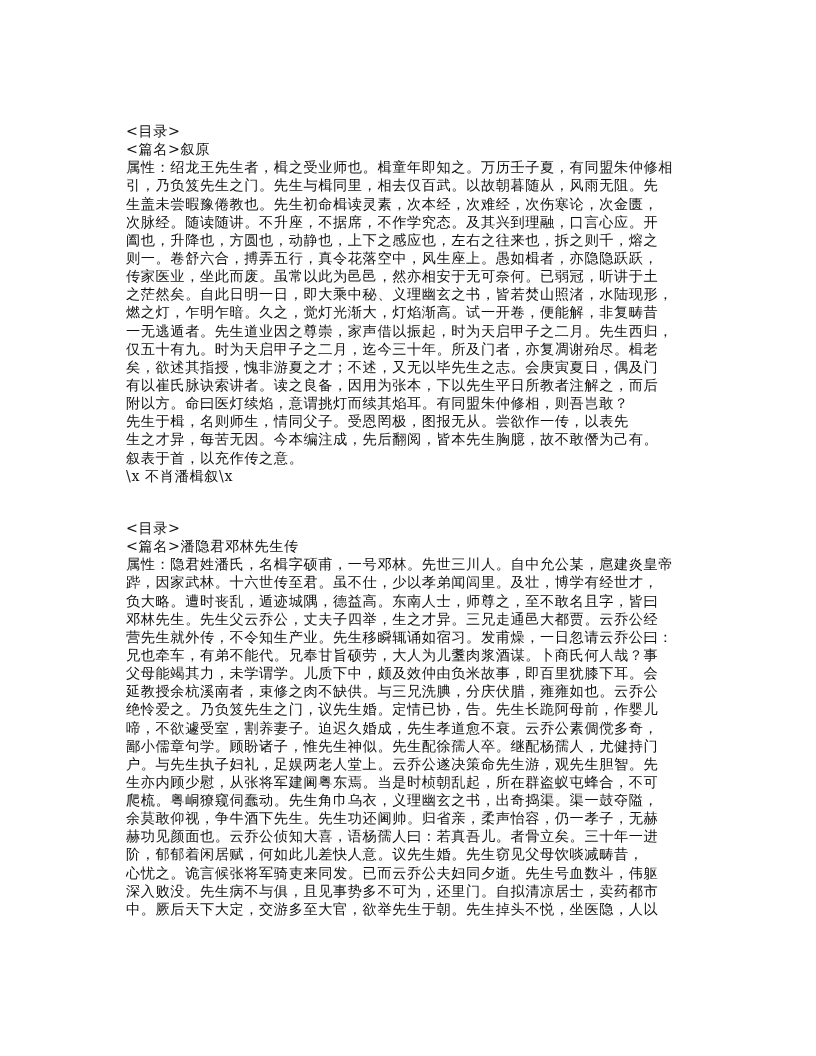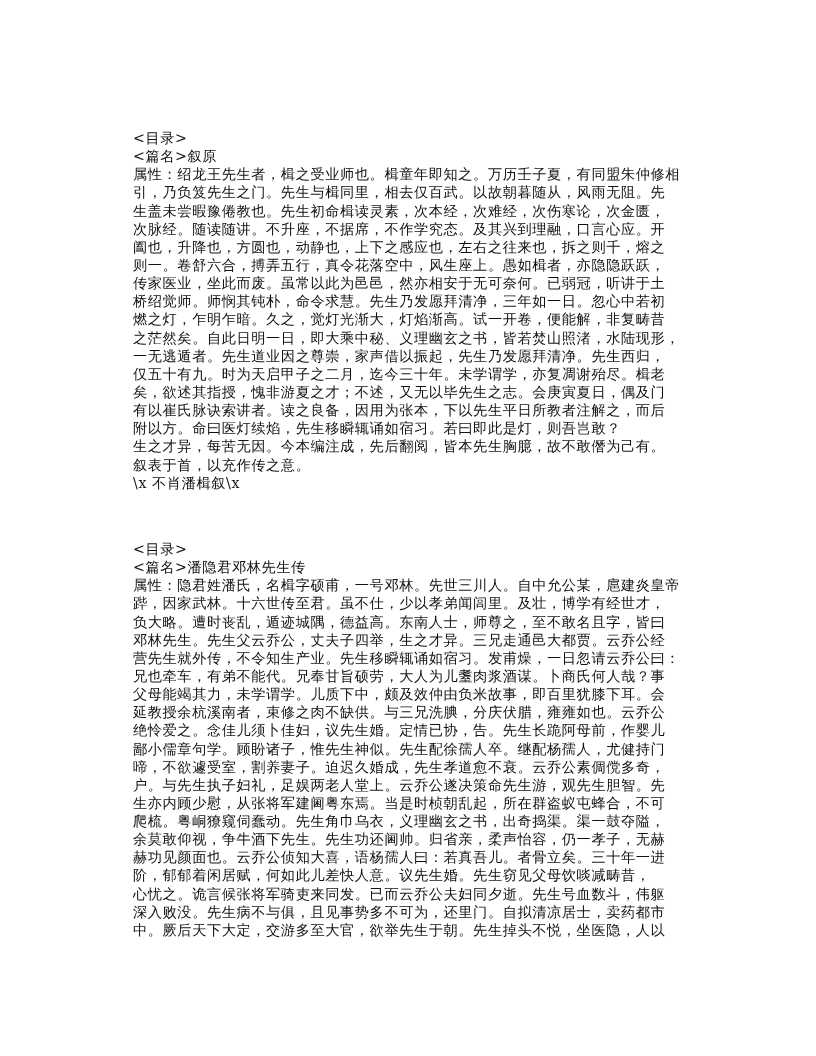--- a/index.html
+++ b/index.html
@@ -16,21 +16,21 @@
     .page {
       position: absolute;
       left: 118px;
       top: 114px;
       width: 620px;
       font-family: "DejaVu Serif", "Liberation Serif", serif;
       font-size: 14.2px;
       line-height: 18.15px;
       color: #111111;
     }
-    .section { margin: 15px; }
+    .section { margin: 8px; }
     .line {
       white-space: pre;
       display: block;
       height: 18.15px;
       letter-spacing: 0.6px;
     }
     .blank { height: 18.15px; }
   </style>
 </head>
 <body>
@@ -41,51 +41,51 @@
     <span class="line">&lt;目录&gt;</span>
     <span class="line">&lt;篇名&gt;叙原</span>
     <div>
       <span class="line">属性：绍龙王先生者，楫之受业师也。楫童年即知之。万历壬子夏，有同盟朱仲修相</span>
       <span class="line">引，乃负笈先生之门。先生与楫同里，相去仅百武。以故朝暮随从，风雨无阻。先</span>
       <span class="line">生盖未尝暇豫倦教也。先生初命楫读灵素，次本经，次难经，次伤寒论，次金匮，</span>
       <span class="line">次脉经。随读随讲。不升座，不据席，不作学究态。及其兴到理融，口言心应。开</span>
       <span class="line">阖也，升降也，方圆也，动静也，上下之感应也，左右之往来也，拆之则千，熔之</span>
       <span class="line">则一。卷舒六合，搏弄五行，真令花落空中，风生座上。愚如楫者，亦隐隐跃跃，</span>
       <span class="line">传家医业，坐此而废。虽常以此为邑邑，然亦相安于无可奈何。已弱冠，听讲于土</span>
-      <span class="line">桥绍觉师。师悯其钝朴，命令求慧。先生乃发愿拜清净，三年如一日。忽心中若初</span>
+      <span class="line">之茫然矣。自此日明一日，即大乘中秘、义理幽玄之书，皆若焚山照渚，水陆现形，</span>
       <span class="line">燃之灯，乍明乍暗。久之，觉灯光渐大，灯焰渐高。试一开卷，便能解，非复畴昔</span>
-      <span class="line">之茫然矣。自此日明一日，即大乘中秘、义理幽玄之书，皆若焚山照渚，水陆现形，</span>
-      <span class="line">一无逃遁者。先生道业因之尊崇，家声借以振起，先生乃发愿拜清净。先生西归，</span>
-      <span class="line">仅五十有九。时为天启甲子之二月，迄今三十年。未学谓学，亦复凋谢殆尽。楫老</span>
+      <span class="line">一无逃遁者。先生道业因之尊崇，家声借以振起，时为天启甲子之二月。先生西归，</span>
+      <span class="line">仅五十有九。时为天启甲子之二月，迄今三十年。所及门者，亦复凋谢殆尽。楫老</span>
       <span class="line">矣，欲述其指授，愧非游夏之才；不述，又无以毕先生之志。会庚寅夏日，偶及门</span>
       <span class="line">有以崔氏脉诀索讲者。读之良备，因用为张本，下以先生平日所教者注解之，而后</span>
-      <span class="line">附以方。命曰医灯续焰，先生移瞬辄诵如宿习。若曰即此是灯，则吾岂敢？</span>
+      <span class="line">附以方。命曰医灯续焰，意谓挑灯而续其焰耳。有同盟朱仲修相，则吾岂敢？</span>
+      <span class="line">先生于楫，名则师生，情同父子。受恩罔极，图报无从。尝欲作一传，以表先</span>
       <span class="line">生之才异，每苦无因。今本编注成，先后翻阅，皆本先生胸臆，故不敢僭为己有。</span>
       <span class="line">叙表于首，以充作传之意。</span>
       <span class="line">\x 不肖潘楫叙\x</span>
     </div>
   </div>
 
   <div class="blank"></div>
 
   <div class="section">
     <span class="line">&lt;目录&gt;</span>
     <span class="line">&lt;篇名&gt;潘隐君邓林先生传</span>
     <div>
       <span class="line">属性：隐君姓潘氏，名楫字硕甫，一号邓林。先世三川人。自中允公某，扈建炎皇帝</span>
       <span class="line">跸，因家武林。十六世传至君。虽不仕，少以孝弟闻闾里。及壮，博学有经世才，</span>
       <span class="line">负大略。遭时丧乱，遁迹城隅，德益高。东南人士，师尊之，至不敢名且字，皆曰</span>
       <span class="line">邓林先生。先生父云乔公，丈夫子四举，生之才异。三兄走通邑大都贾。云乔公经</span>
       <span class="line">营先生就外传，不令知生产业。先生移瞬辄诵如宿习。发甫燥，一日忽请云乔公曰：</span>
       <span class="line">兄也牵车，有弟不能代。兄奉甘旨硕劳，大人为儿耋肉浆酒谋。卜商氏何人哉？事</span>
       <span class="line">父母能竭其力，未学谓学。儿质下中，颇及效仲由负米故事，即百里犹膝下耳。会</span>
       <span class="line">延教授余杭溪南者，束修之肉不缺供。与三兄洗腆，分庆伏腊，雍雍如也。云乔公</span>
-      <span class="line">绝怜爱之。念佳儿须卜佳妇，议先生婚。定情已协，告。先生长跪阿母前，作婴儿</span>
+      <span class="line">绝怜爱之。乃负笈先生之门，议先生婚。定情已协，告。先生长跪阿母前，作婴儿</span>
+      <span class="line">啼，不欲遽受室，割养妻子。迫迟久婚成，先生孝道愈不衰。云乔公素倜傥多奇，</span>
       <span class="line">鄙小儒章句学。顾盼诸子，惟先生神似。先生配徐孺人卒。继配杨孺人，尤健持门</span>
-      <span class="line">啼，不欲遽受室，割养妻子。迫迟久婚成，先生孝道愈不衰。云乔公素倜傥多奇，</span>
       <span class="line">户。与先生执子妇礼，足娱两老人堂上。云乔公遂决策命先生游，观先生胆智。先</span>
       <span class="line">生亦内顾少慰，从张将军建阃粤东焉。当是时桢朝乱起，所在群盗蚁屯蜂合，不可</span>
       <span class="line">爬梳。粤峒獠窥伺蠢动。先生角巾乌衣，义理幽玄之书，出奇捣渠。渠一鼓夺隘，</span>
       <span class="line">余莫敢仰视，争牛酒下先生。先生功还阃帅。归省亲，柔声怡容，仍一孝子，无赫</span>
       <span class="line">赫功见颜面也。云乔公侦知大喜，语杨孺人曰：若真吾儿。者骨立矣。三十年一进</span>
       <span class="line">阶，郁郁着闲居赋，何如此儿差快人意。议先生婚。先生窃见父母饮啖减畴昔，</span>
       <span class="line">心忧之。诡言候张将军骑吏来同发。已而云乔公夫妇同夕逝。先生号血数斗，伟躯</span>
       <span class="line">深入败没。先生病不与俱，且见事势多不可为，还里门。自拟清凉居士，卖药都市</span>
       <span class="line">中。厥后天下大定，交游多至大官，欲举先生于朝。先生掉头不悦，坐医隐，人以</span>
     </div>

